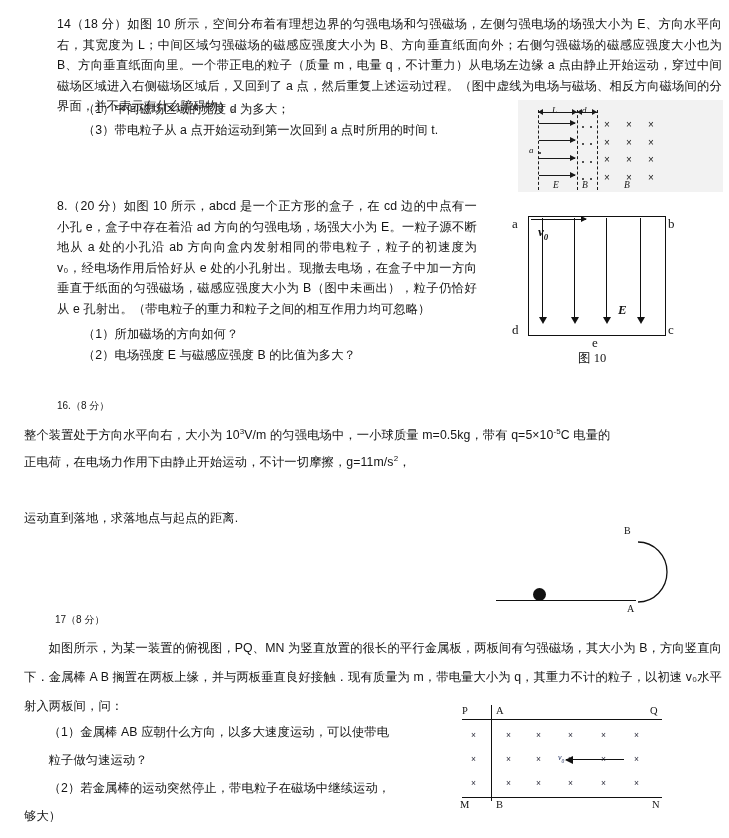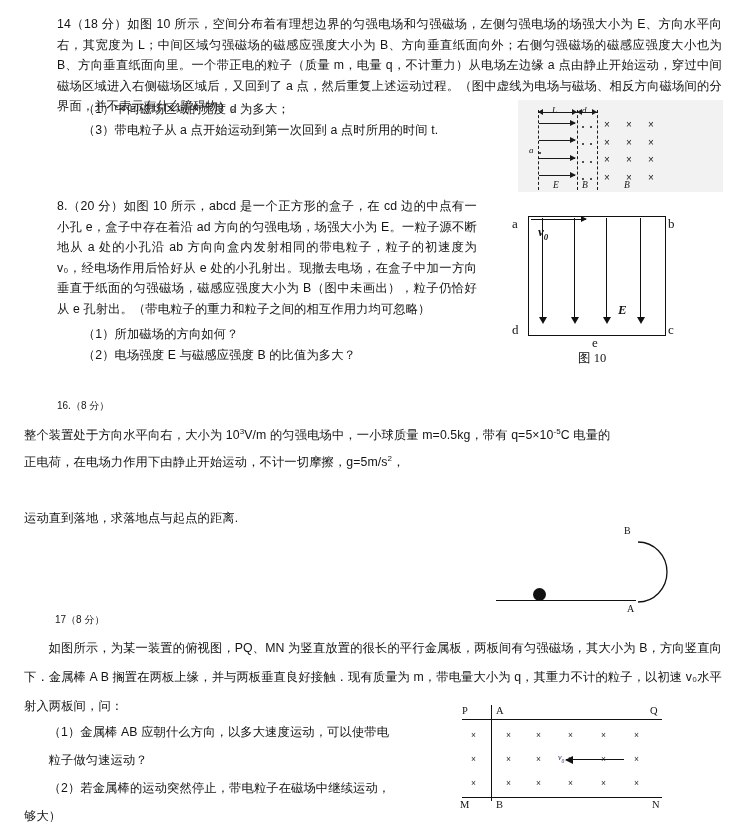--- a/index.html
+++ b/index.html
@@ -363,21 +363,21 @@
     <div class="corner" style="left:168px; top:118px;">c</div>
     <div class="corner" style="left:92px; top:131px;">e</div>
 
     <div class="cap" style="left:78px; top:146px;">图 10</div>
   </div>
 
   <div class="qhead" style="left:57px; top:396px;">16.（8 分）</div>
 
   <div class="qblock" id="q16-body" style="left:24px; top:422px; width:698px; line-height:27px;">
     <p class="para"><span>整个装置处于方向水平向右，大小为 10</span><sup>3</sup><span>V/m 的匀强电场中，一小球质量 m=0.5kg，带有 q=5×10</span><sup>-5</sup><span>C 电量的</span></p>
-    <p class="para"><span>正电荷，在电场力作用下由静止开始运动，不计一切摩擦，g=5m/s</span><sup>2</sup><span>，</span></p>
+    <p class="para"><span>正电荷，在电场力作用下由静止开始运动，不计一切摩擦，g=11m/s</span><sup>2</sup><span>，</span></p>
   </div>
 
   <div class="qblock" style="left:24px; top:503px; width:698px; line-height:31px;">
     <p class="para">运动直到落地，求落地点与起点的距离.</p>
   </div>
 
   <div id="fig-q16">
     <div class="ground"></div>
     <div class="ball"></div>
     <div class="arc">

